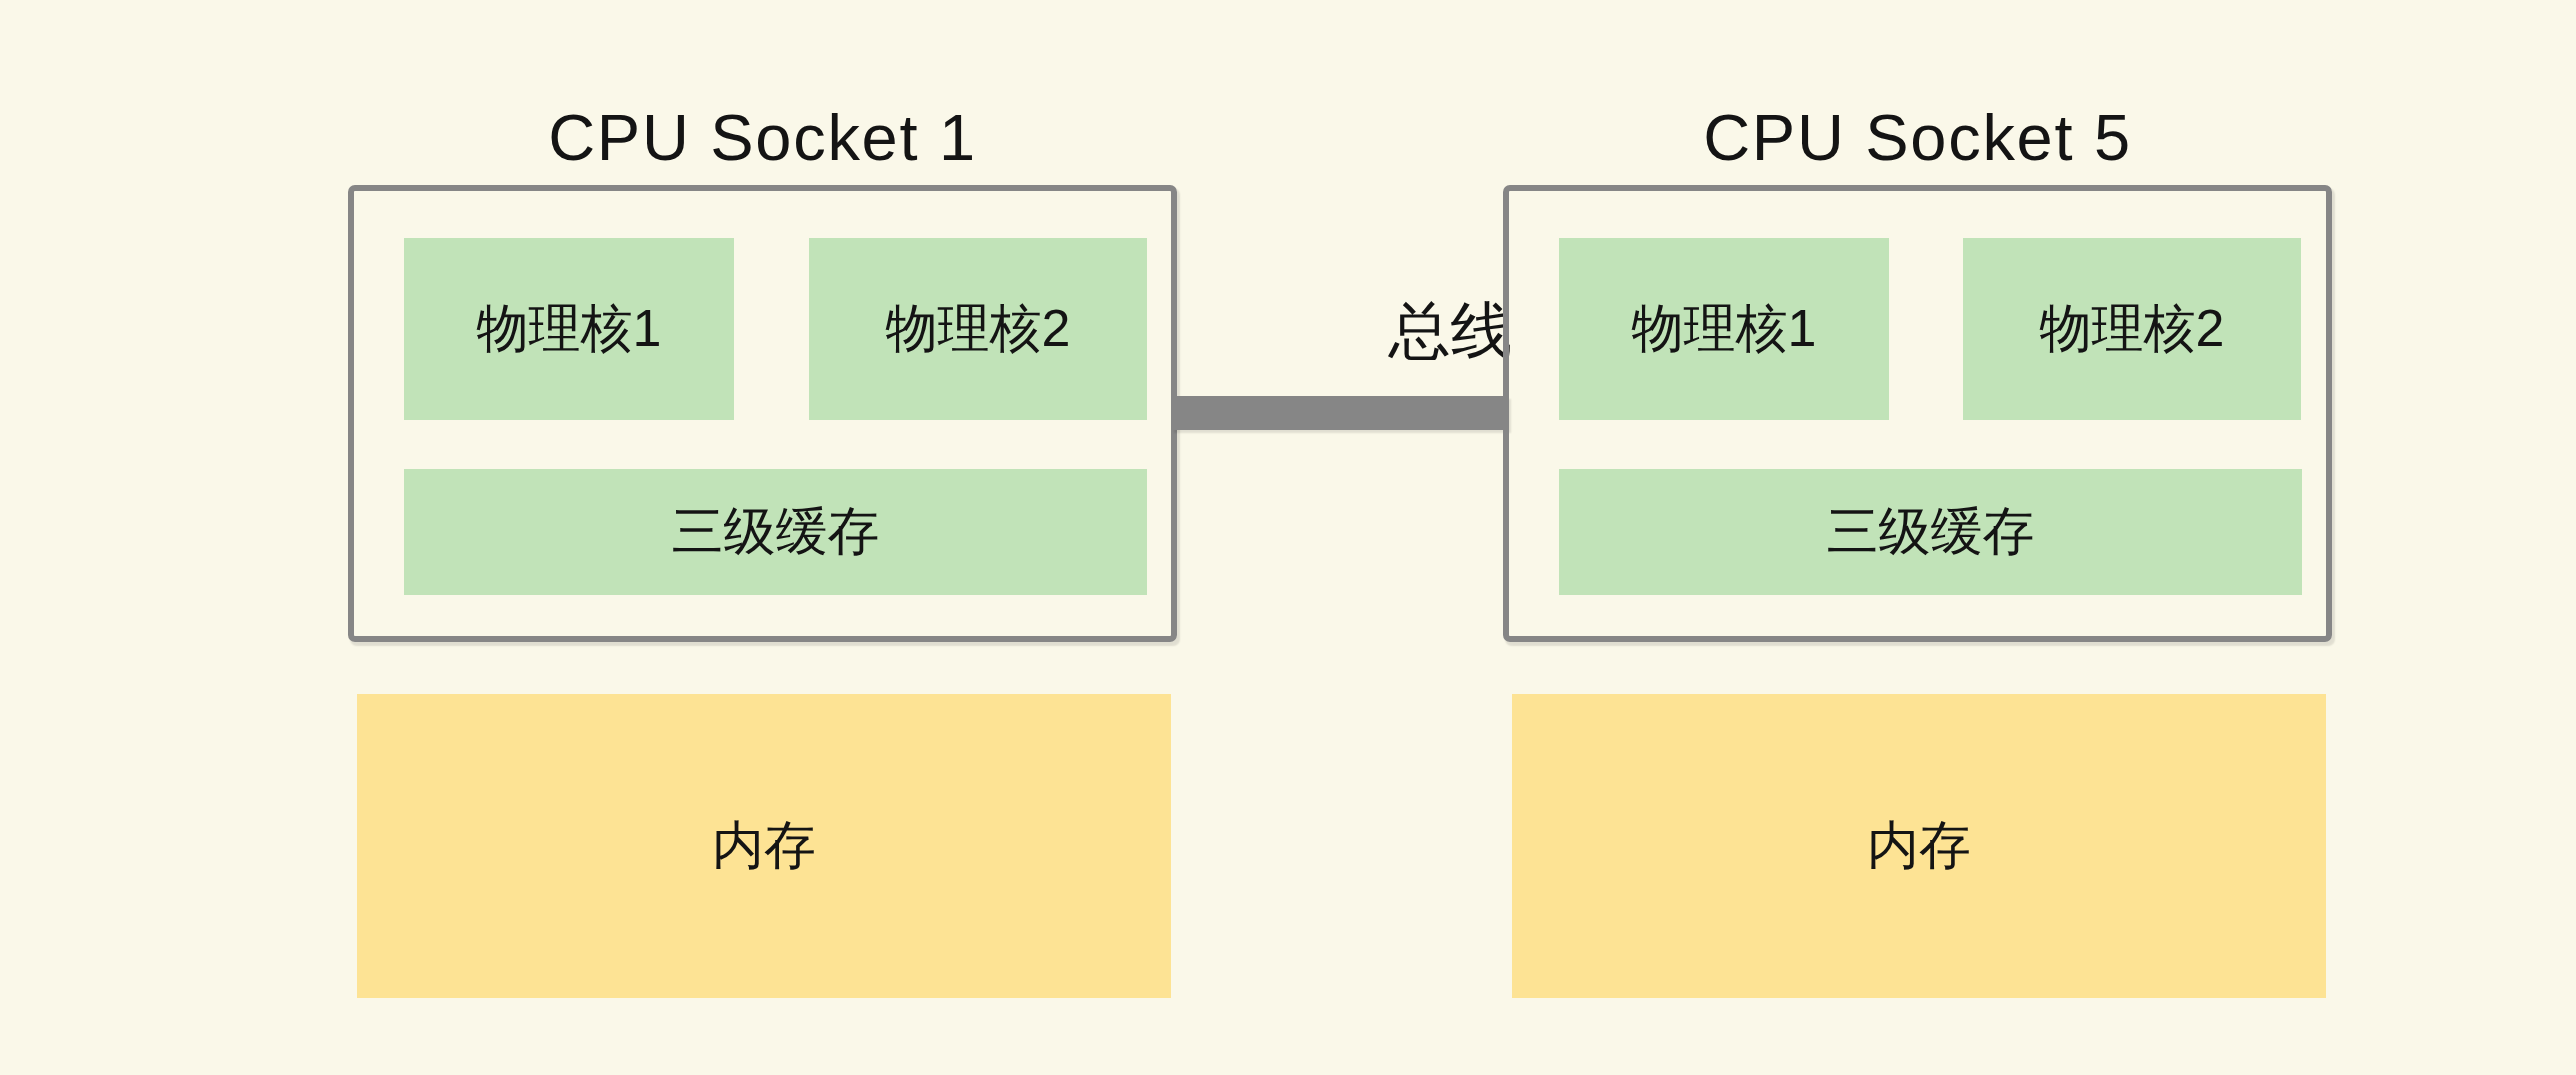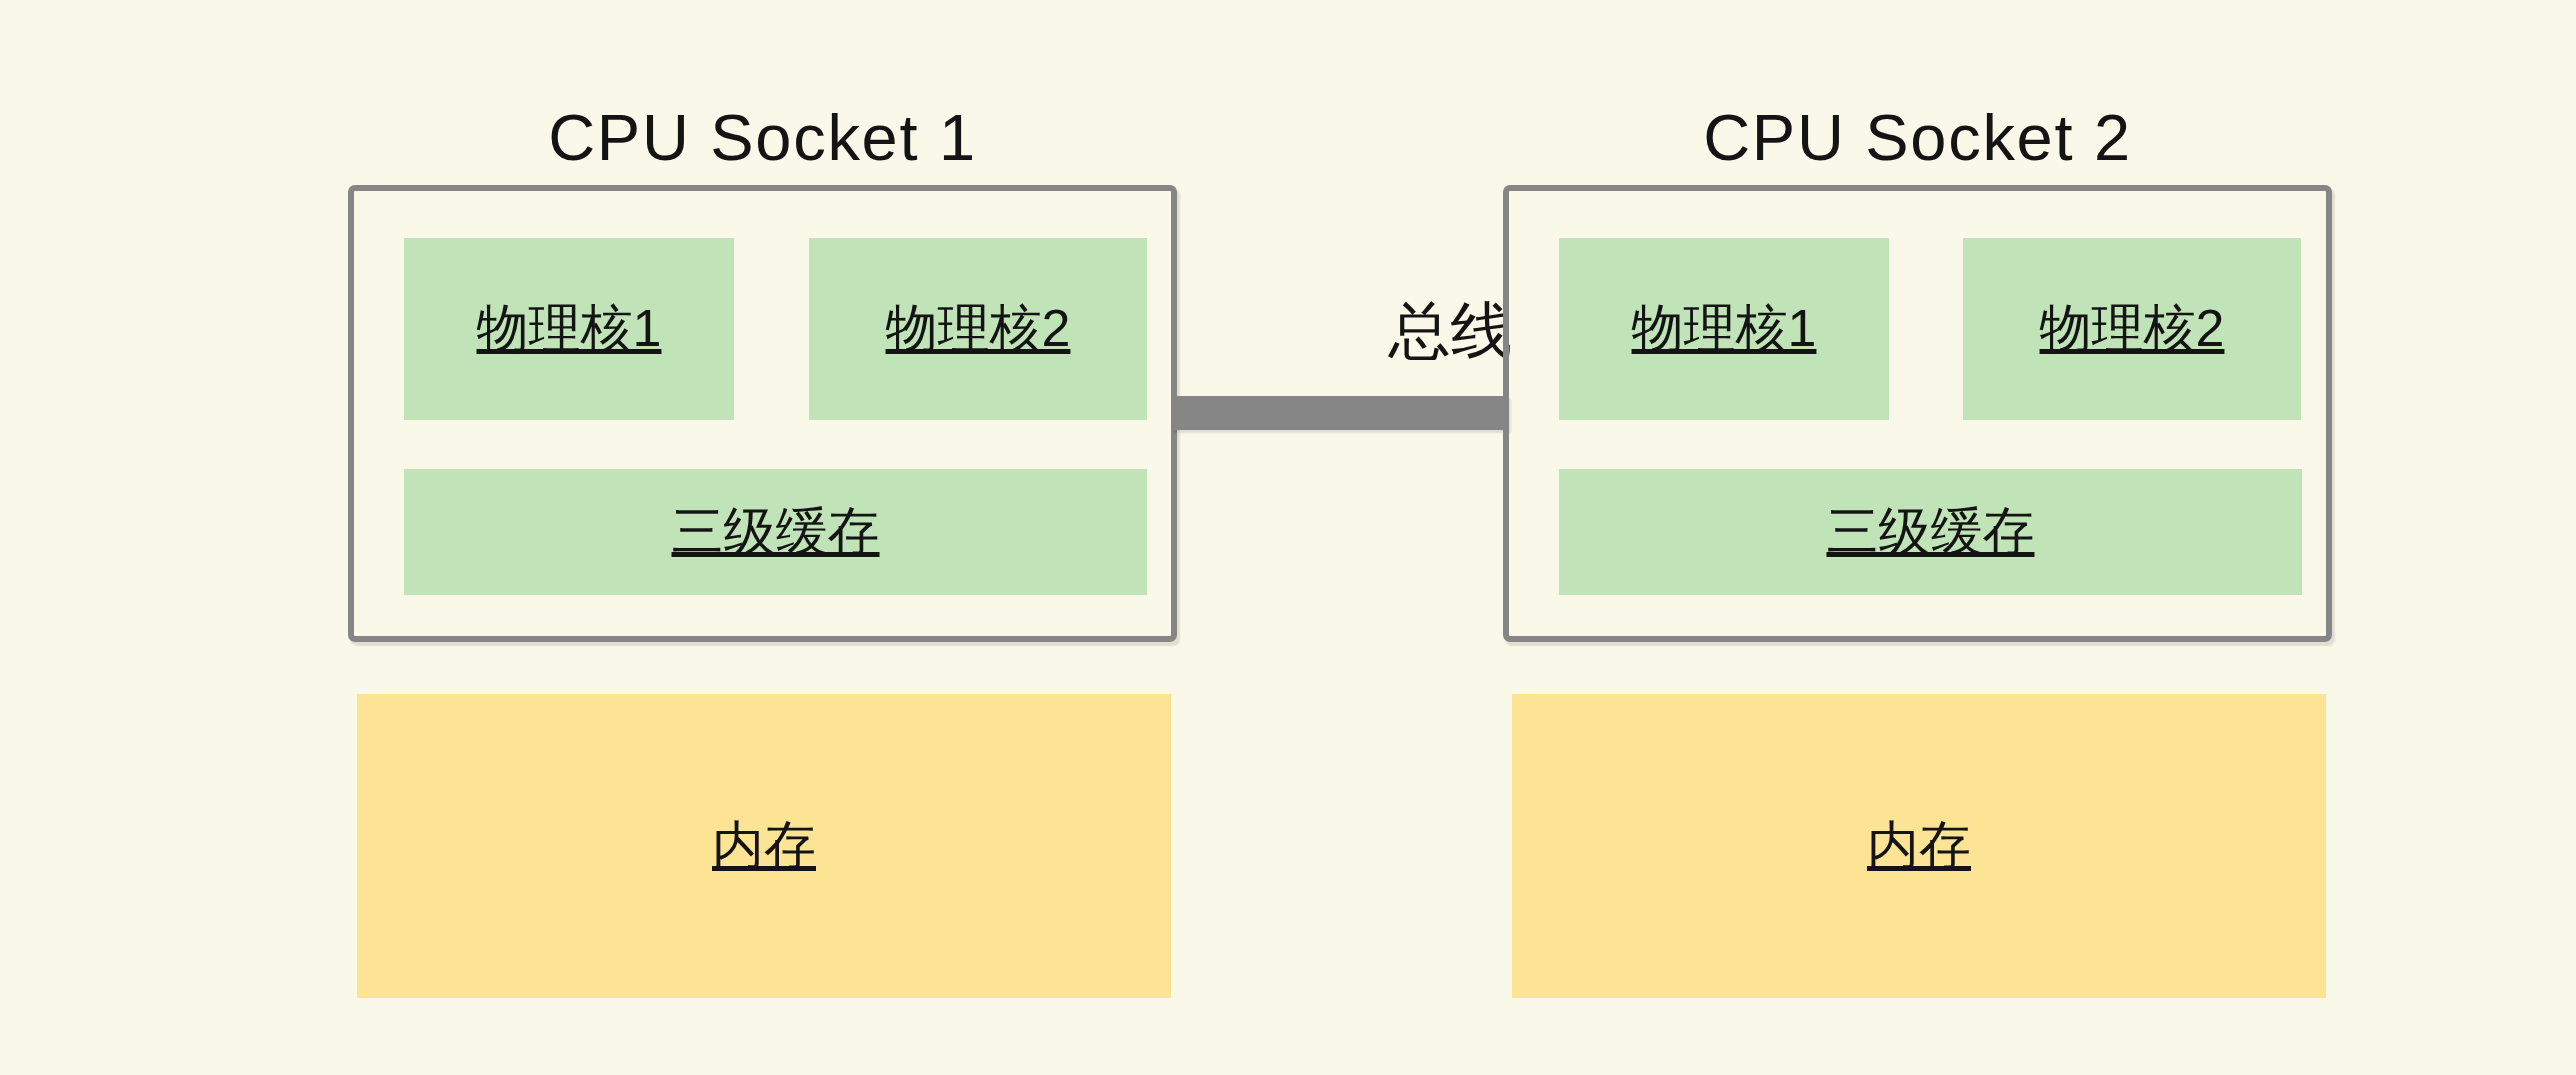--- a/index.html
+++ b/index.html
@@ -39,21 +39,20 @@
     background: transparent;
     box-shadow: 2.6px 3.4px 1.7px rgba(0,0,0,0.10);
   }
   .block {
     position: absolute;
     display: flex;
     align-items: center;
     justify-content: center;
     text-align: left;
     white-space: nowrap;
-    text-decoration: underline;
   }
   .core, .cache {
     background: var(--green);
     font-size: 52px;
   }
   .memory {
     background: var(--yellow);
     font-size: 52px;
   }
   .bus-bar {
@@ -92,21 +91,21 @@
   </div>
 
   <div class="block memory" style="left:341px; top:678px; width:814px; height:304px;">
     <span>内存</span>
   </div>
 
   <div class="bus-label" style="left:1327px; top:280px; width:215px; height:69px;">总线</div>
 
   <div class="bus-bar" style="left:1156px; top:380px; width:337px; height:34px;"></div>
 
-  <div class="title" style="left:1487px; top:80px; width:829px;">CPU Socket 2</div>
+  <div class="title" style="left:1487px; top:80px; width:829px;">CPU Socket 5</div>
 
   <div class="socket" style="left:1487px; top:169px; width:829px; height:457px;"></div>
 
   <div class="block core" style="left:1543px; top:222px; width:330px; height:182px;">
     <span>物理核1</span>
   </div>
 
   <div class="block core" style="left:1947px; top:222px; width:338px; height:182px;">
     <span>物理核2</span>
   </div>

